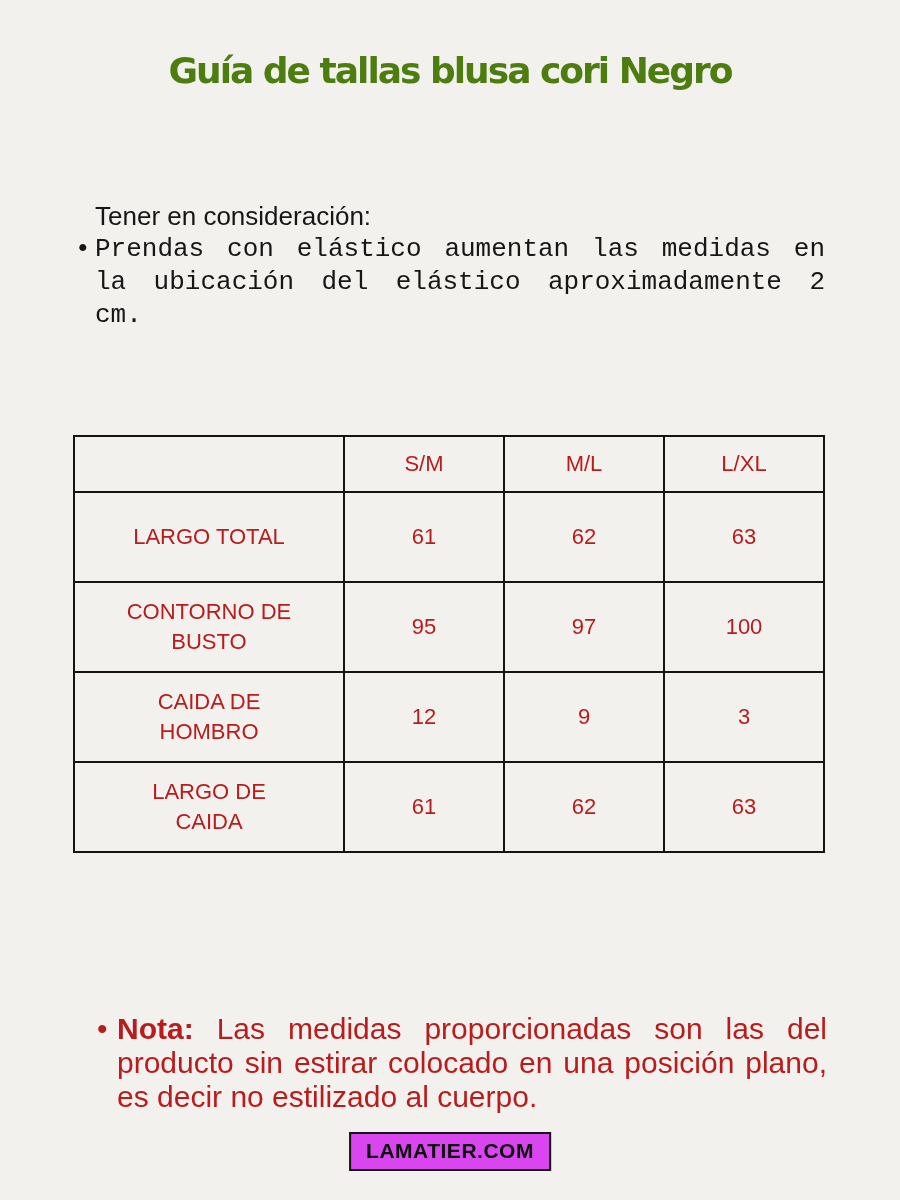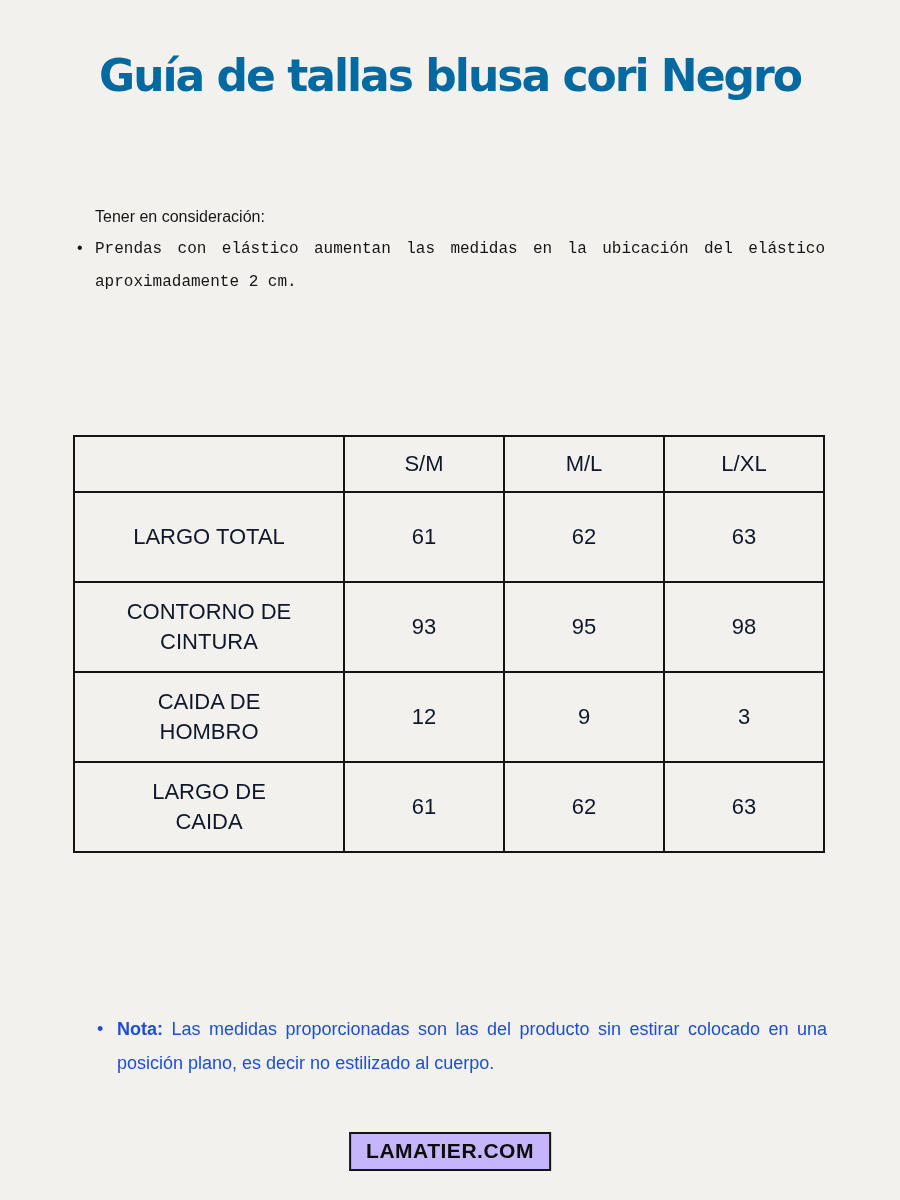--- a/index.html
+++ b/index.html
@@ -13,32 +13,32 @@
   }
 
   .page-title {
     position: absolute;
     top: 50px;
     left: 0;
     width: 900px;
     text-align: center;
     font-family: "DejaVu Sans", sans-serif;
     font-weight: 800;
-    font-size: 44px;
+    font-size: 36px;
     letter-spacing: -2px;
-    color: #0369a1;
+    color: #4d7c0f;
     white-space: nowrap;
   }
 
   .considerations {
     position: absolute;
     top: 200px;
     left: 73px;
     width: 752px;
-    font-size: 16px;
+    font-size: 26px;
     line-height: 33px;
     color: #161616;
   }
   .considerations .intro {
     padding-left: 22px;
   }
   .considerations ul {
     list-style: none;
   }
   .considerations li {
@@ -56,64 +56,64 @@
   }
 
   table.size-table {
     position: absolute;
     top: 435px;
     left: 73px;
     width: 750px;
     border-collapse: collapse;
     table-layout: fixed;
     font-size: 22px;
-    color: #0f172a;
+    color: #b91c1c;
     border-radius: 24px;
   }
   table.size-table th,
   table.size-table td {
     border: 2.5px solid #141414;
     text-align: center;
     vertical-align: middle;
     font-weight: 500;
     line-height: 30px;
   }
   table.size-table thead th { height: 56px; }
   table.size-table tbody td { height: 90px; }
   td.row-label { padding: 0 45px; }
 
   .note {
     position: absolute;
     top: 1012px;
     left: 95px;
     width: 732px;
-    font-size: 18px;
+    font-size: 30px;
     line-height: 34px;
-    color: #1d4ed8;
+    color: #b91c1c;
   }
   .note ul { list-style: none; }
   .note li {
     position: relative;
     padding-left: 22px;
     text-align: justify;
   }
   .note .note-label { font-weight: bold; }
 
   .brand-box {
     position: absolute;
     top: 1132px;
     left: 50%;
     transform: translateX(-50%);
     border: 2px solid #141414;
     padding: 5px 15px 6px 15px;
     font-size: 21px;
     font-weight: bold;
     letter-spacing: 0.5px;
     color: #0d0d0d;
-    background: #c4b5fd;
+    background: #d946ef;
     white-space: nowrap;
   }
 </style>
 </head>
 <body>
 
 <h1 class="page-title">Guía de tallas blusa cori Negro</h1>
 
 <section class="considerations">
   <p class="intro">Tener en consideración:</p>
@@ -138,24 +138,24 @@
     </tr>
   </thead>
   <tbody>
     <tr>
       <td class="row-label">LARGO TOTAL</td>
       <td>61</td>
       <td>62</td>
       <td>63</td>
     </tr>
     <tr>
-      <td class="row-label">CONTORNO DE CINTURA</td>
-      <td>93</td>
+      <td class="row-label">CONTORNO DE BUSTO</td>
       <td>95</td>
-      <td>98</td>
+      <td>97</td>
+      <td>100</td>
     </tr>
     <tr>
       <td class="row-label">CAIDA DE HOMBRO</td>
       <td>12</td>
       <td>9</td>
       <td>3</td>
     </tr>
     <tr>
       <td class="row-label">LARGO DE CAIDA</td>
       <td>61</td>

